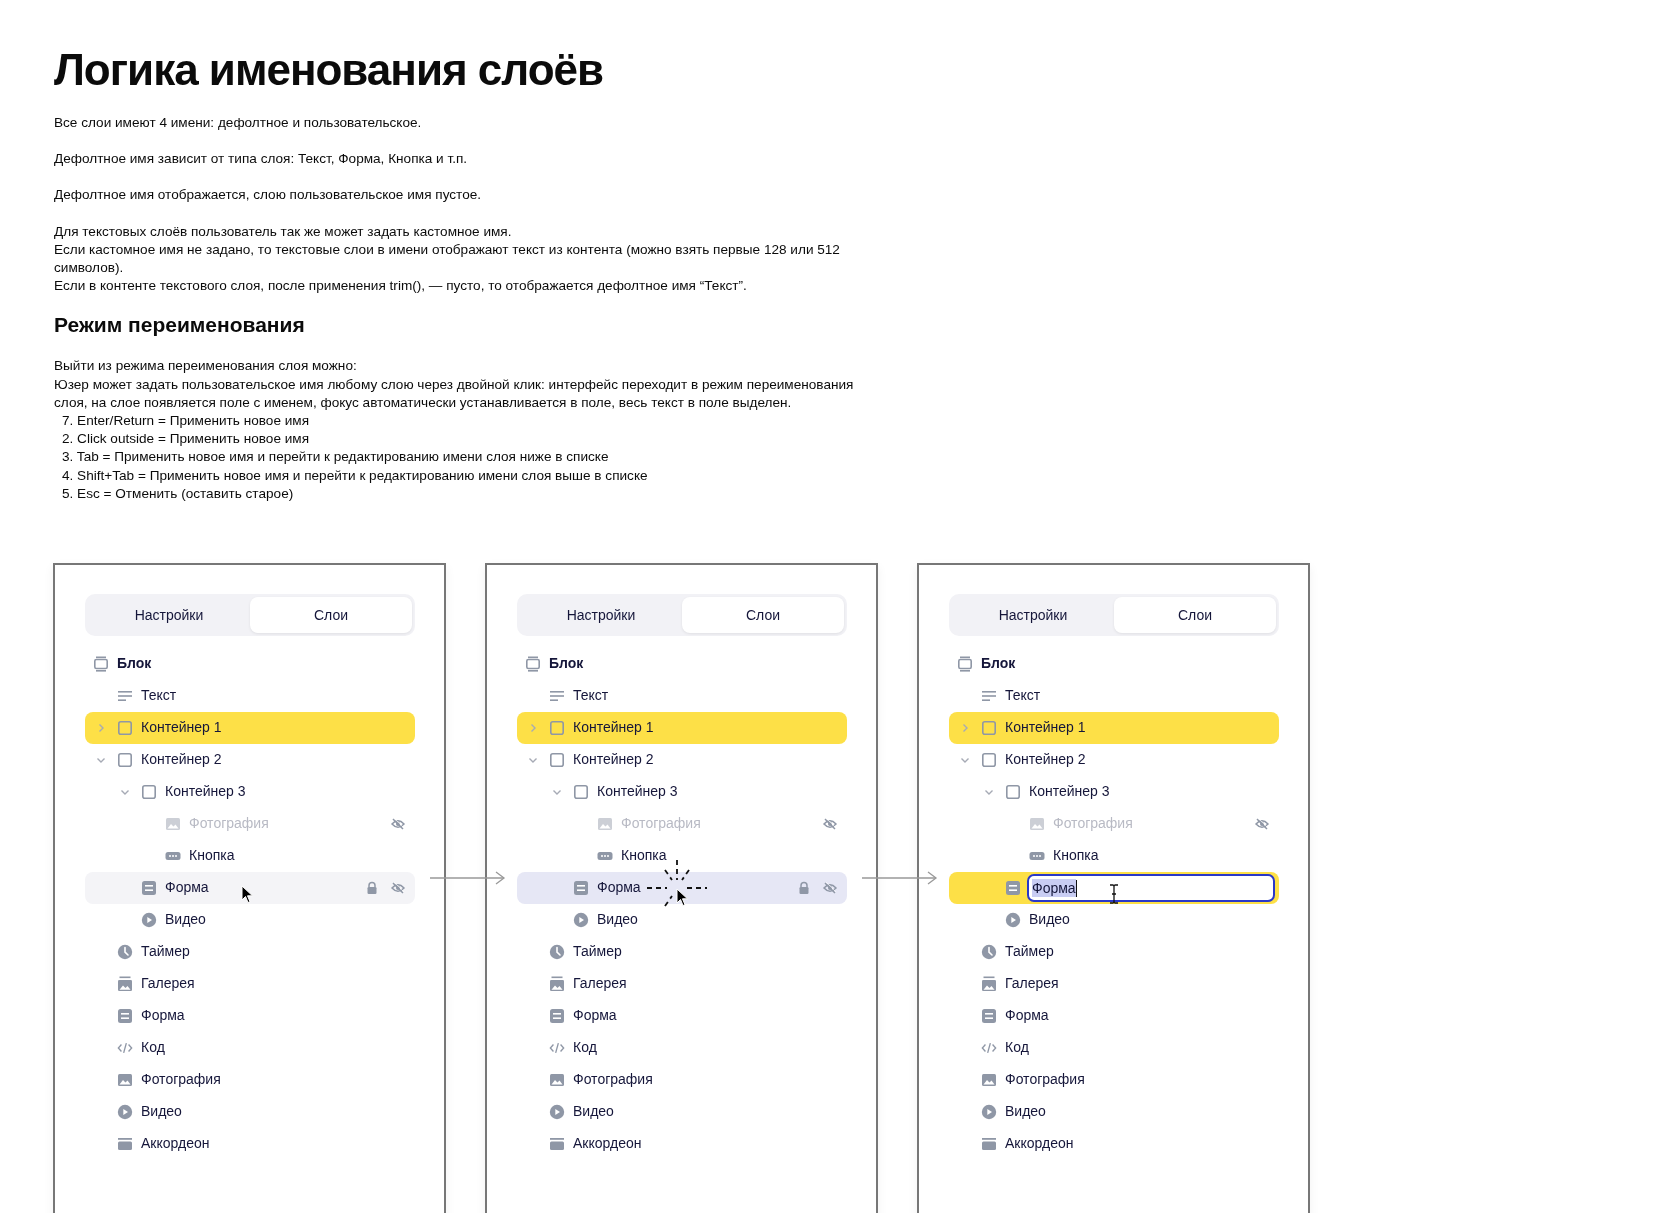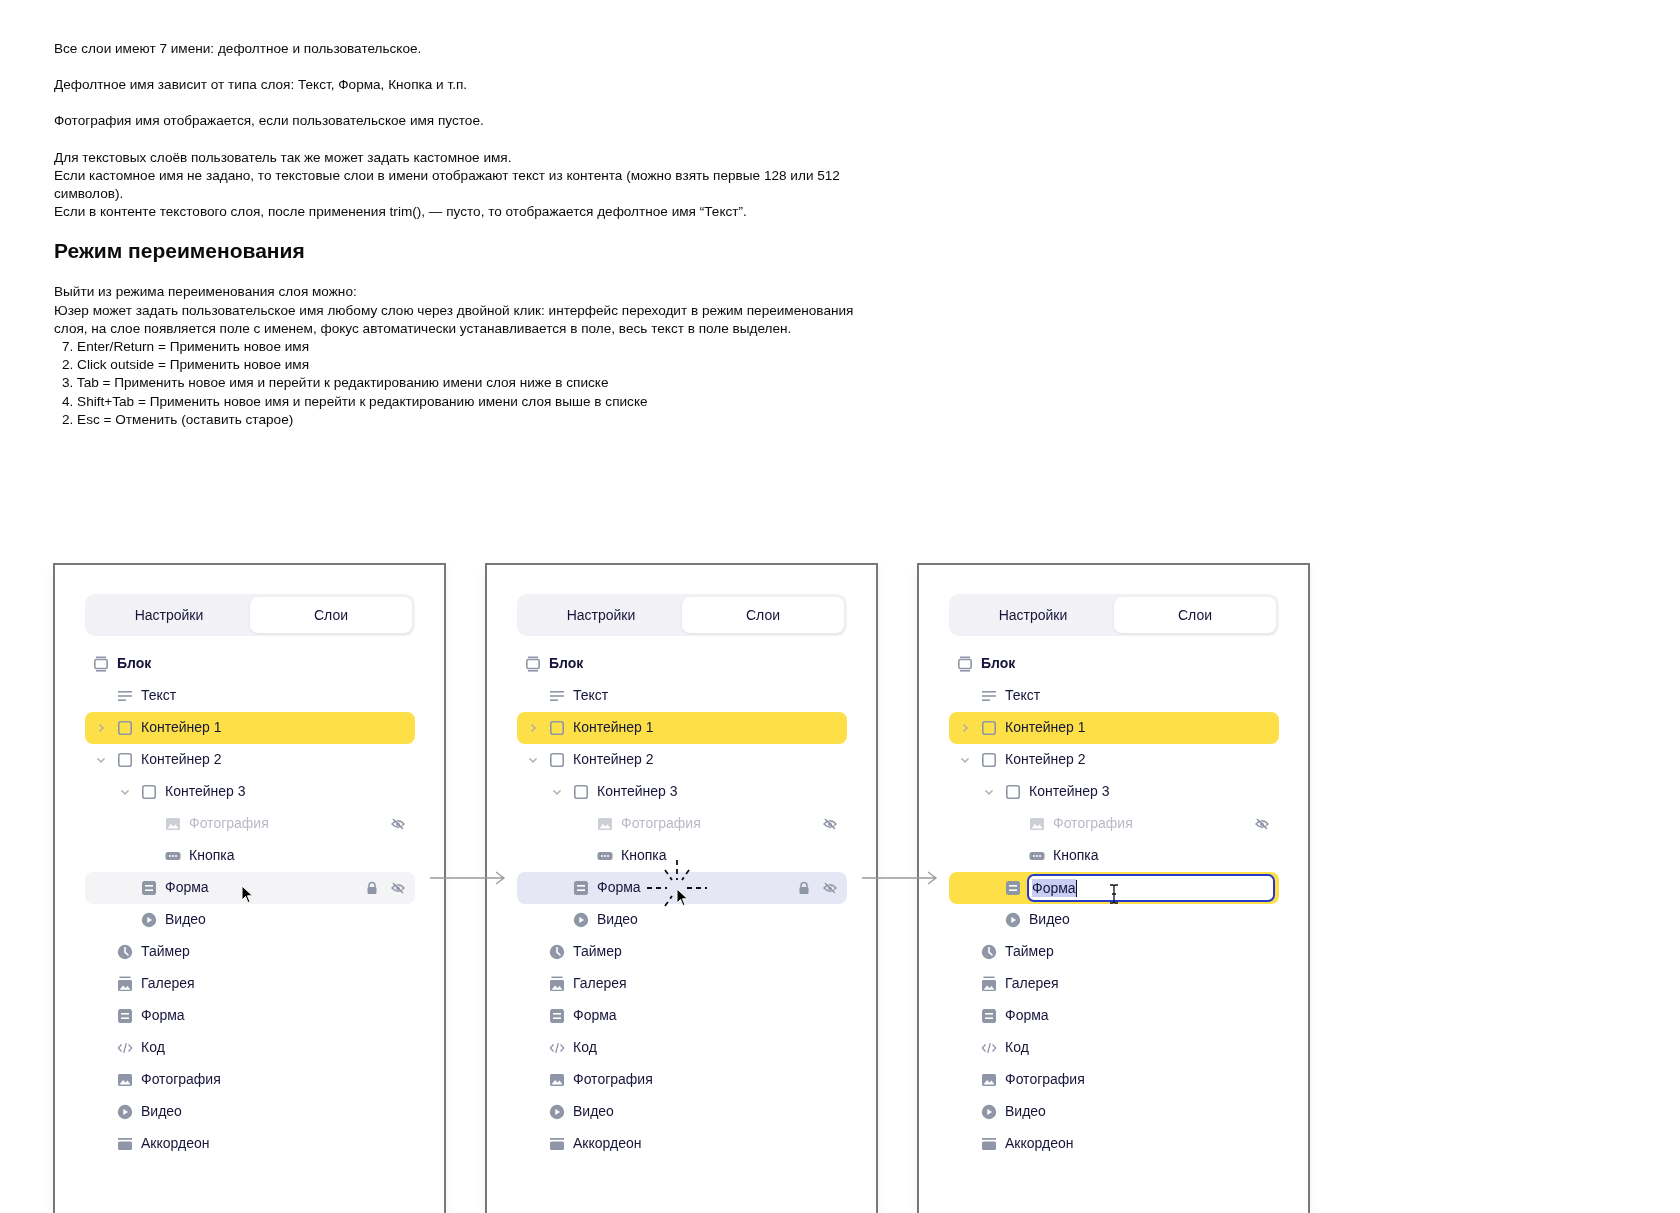--- a/index.html
+++ b/index.html
@@ -42,40 +42,41 @@
   .caret { display: inline-block; width: 1.5px; height: 17px; background: #111; margin-left: 0; }
 
   .arrow { position: absolute; height: 14px; }
 
   .cursor { position: absolute; }
 </style>
 </head>
 <body>
 
 <div class="doc">
-
-  <p class="para">Все слои имеют 7 имени: дефолтное и пользовательское.</p>
+  <h1 class="title">Логика именования слоёв</h1>
+
+  <p class="para">Все слои имеют 4 имени: дефолтное и пользовательское.</p>
   <div class="gap"></div>
   <p class="para">Дефолтное имя зависит от типа слоя: Текст, Форма, Кнопка и т.п.</p>
   <div class="gap"></div>
-  <p class="para">Фотография имя отображается, если пользовательское имя пустое.</p>
+  <p class="para">Дефолтное имя отображается, слою пользовательское имя пустое.</p>
   <div class="gap"></div>
   <p class="para">Для текстовых слоёв пользователь так же может задать кастомное имя.</p>
   <p class="para">Если кастомное имя не задано, то текстовые слои в имени отображают текст из контента (можно взять первые 128 или 512 символов).</p>
   <p class="para">Если в контенте текстового слоя, после применения trim(), — пусто, то отображается дефолтное имя “Текст”.</p>
 
   <h2 class="h2">Режим переименования</h2>
   <p class="para">Выйти из режима переименования слоя можно:</p>
   <p class="para">Юзер может задать пользовательское имя любому слою через двойной клик: интерфейс переходит в режим переименования слоя, на слое появляется поле с именем, фокус автоматически устанавливается в поле, весь текст в поле выделен.</p>
   <ol class="list">
     <li>7. Enter/Return = Применить новое имя</li>
     <li>2. Click outside = Применить новое имя</li>
     <li>3. Tab = Применить новое имя и перейти к редактированию имени слоя ниже в списке</li>
     <li>4. Shift+Tab = Применить новое имя и перейти к редактированию имени слоя выше в списке</li>
-    <li>2. Esc = Отменить (оставить старое)</li>
+    <li>5. Esc = Отменить (оставить старое)</li>
   </ol>
 </div>
 
 <div class="panel" id="panel-1">
     <div class="tabs">
       <div class="tab">Настройки</div>
       <div class="tab active">Слои</div>
     </div>
     <div class="layers">
       <div class="row bold">

